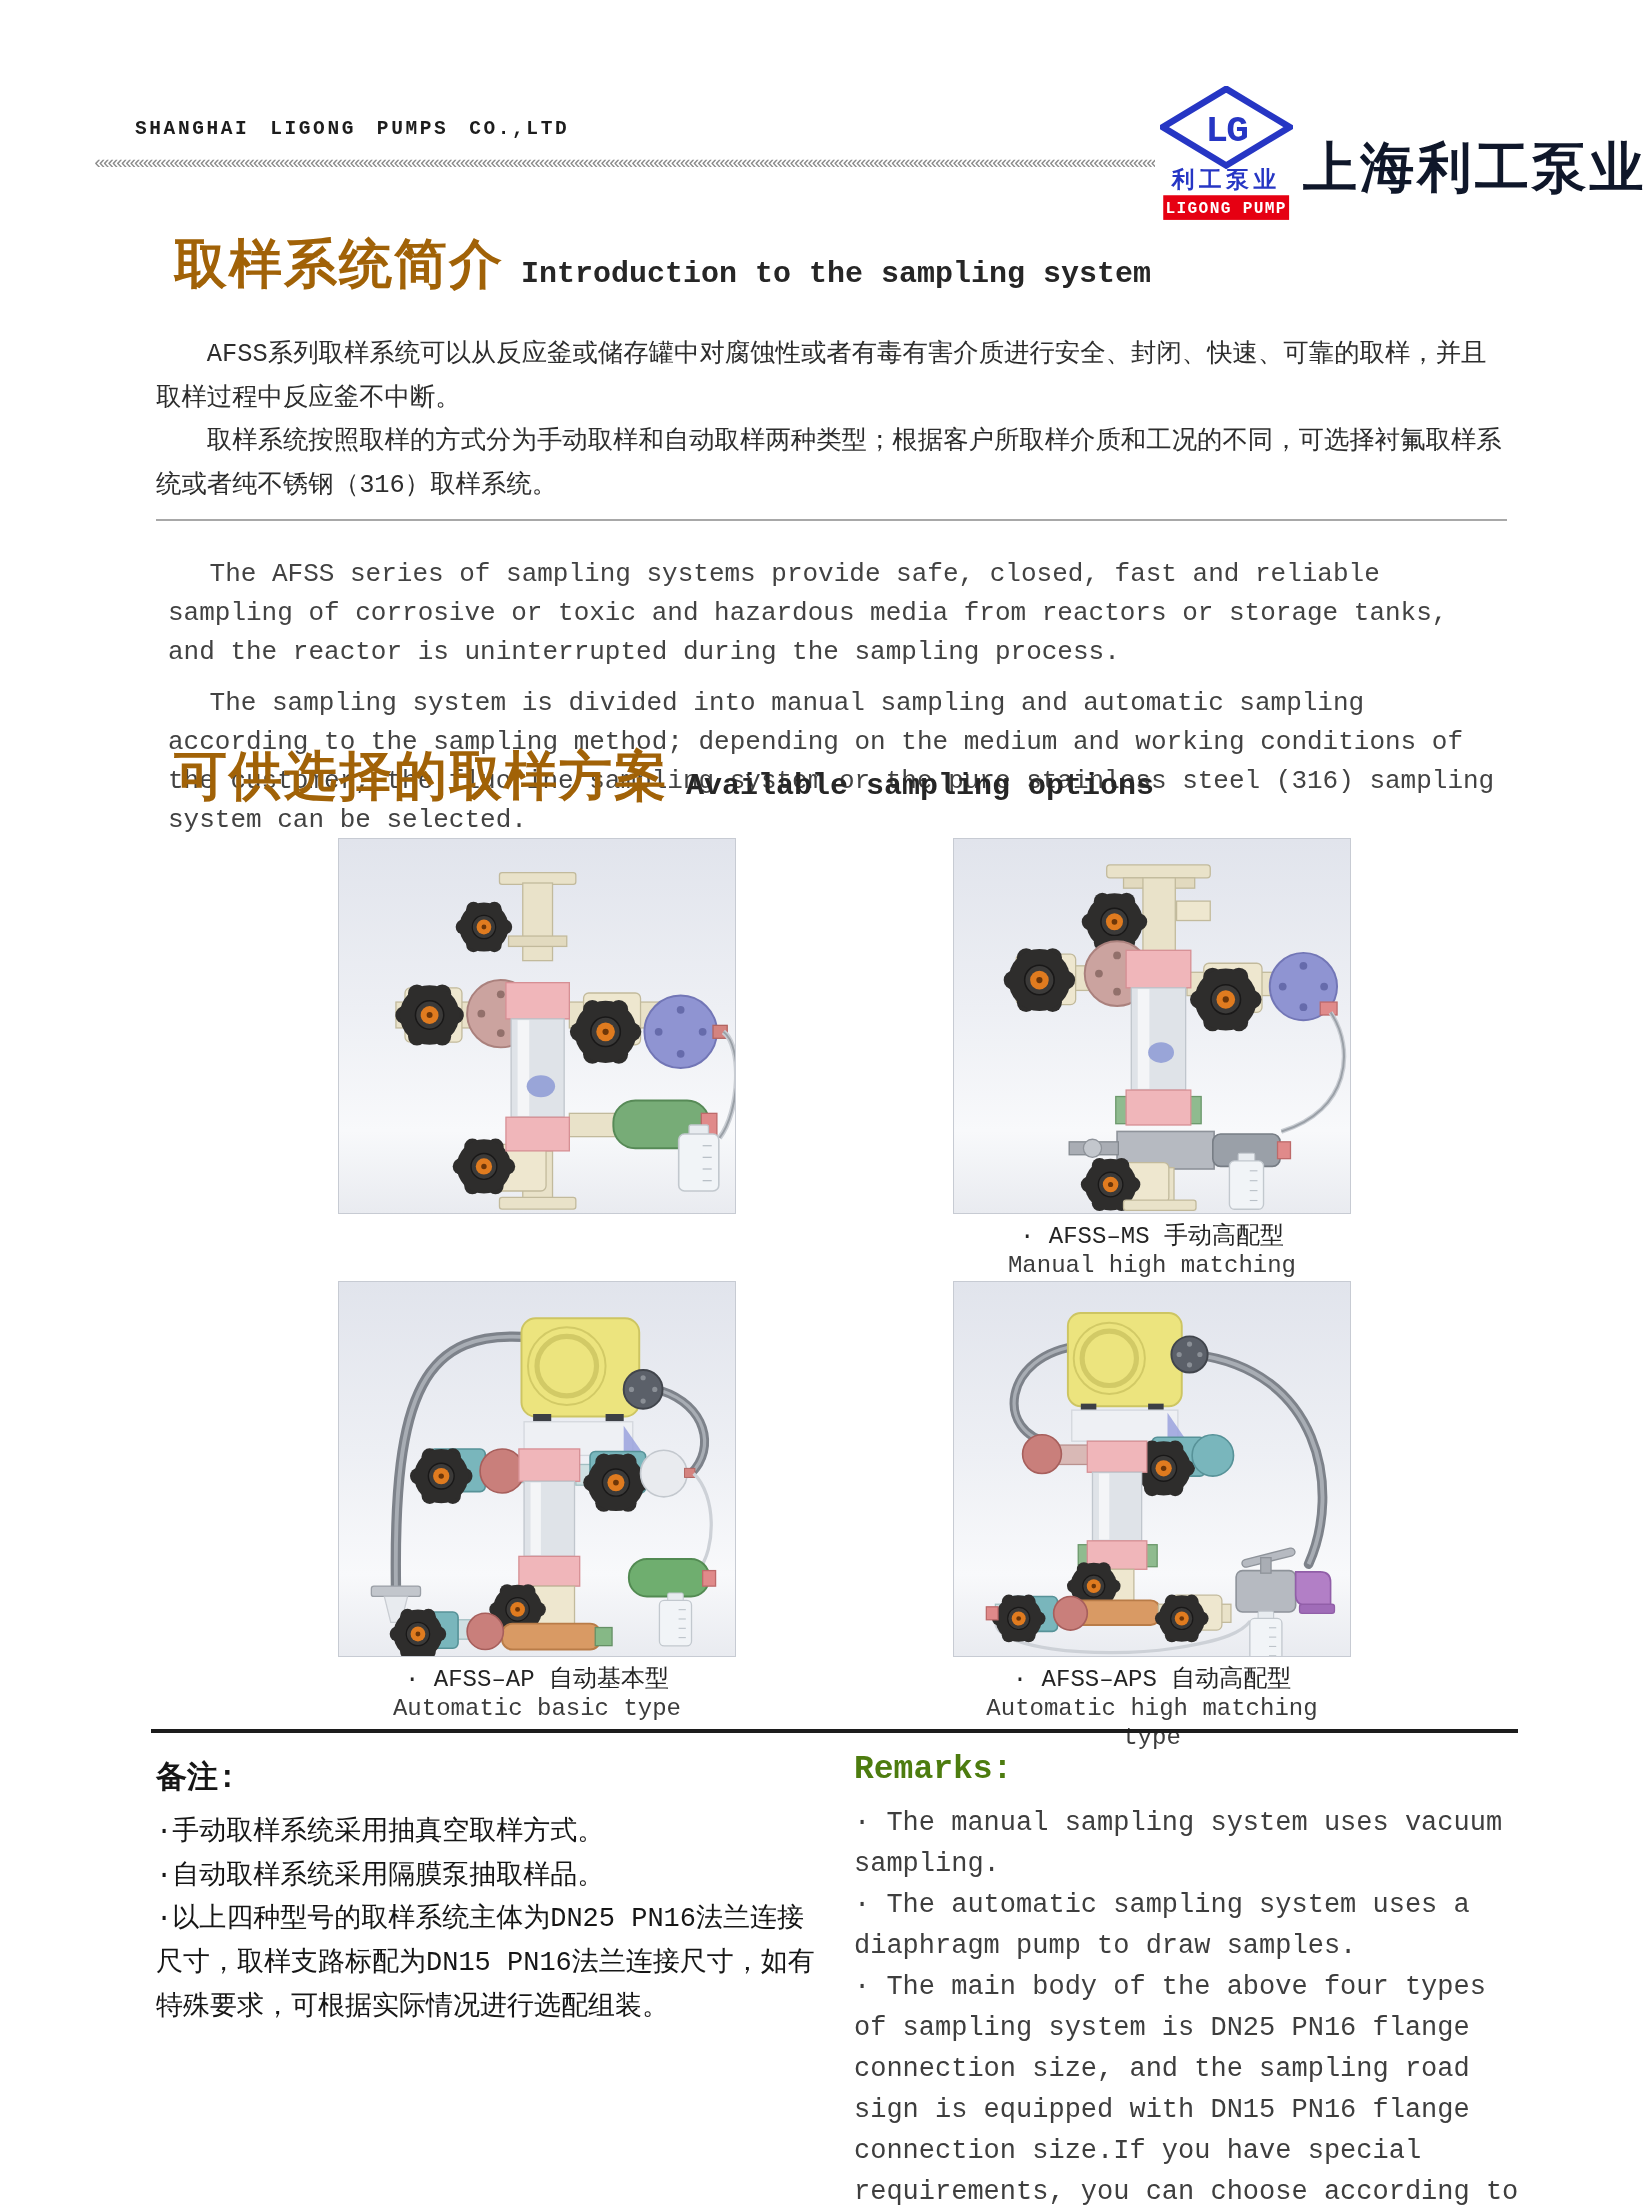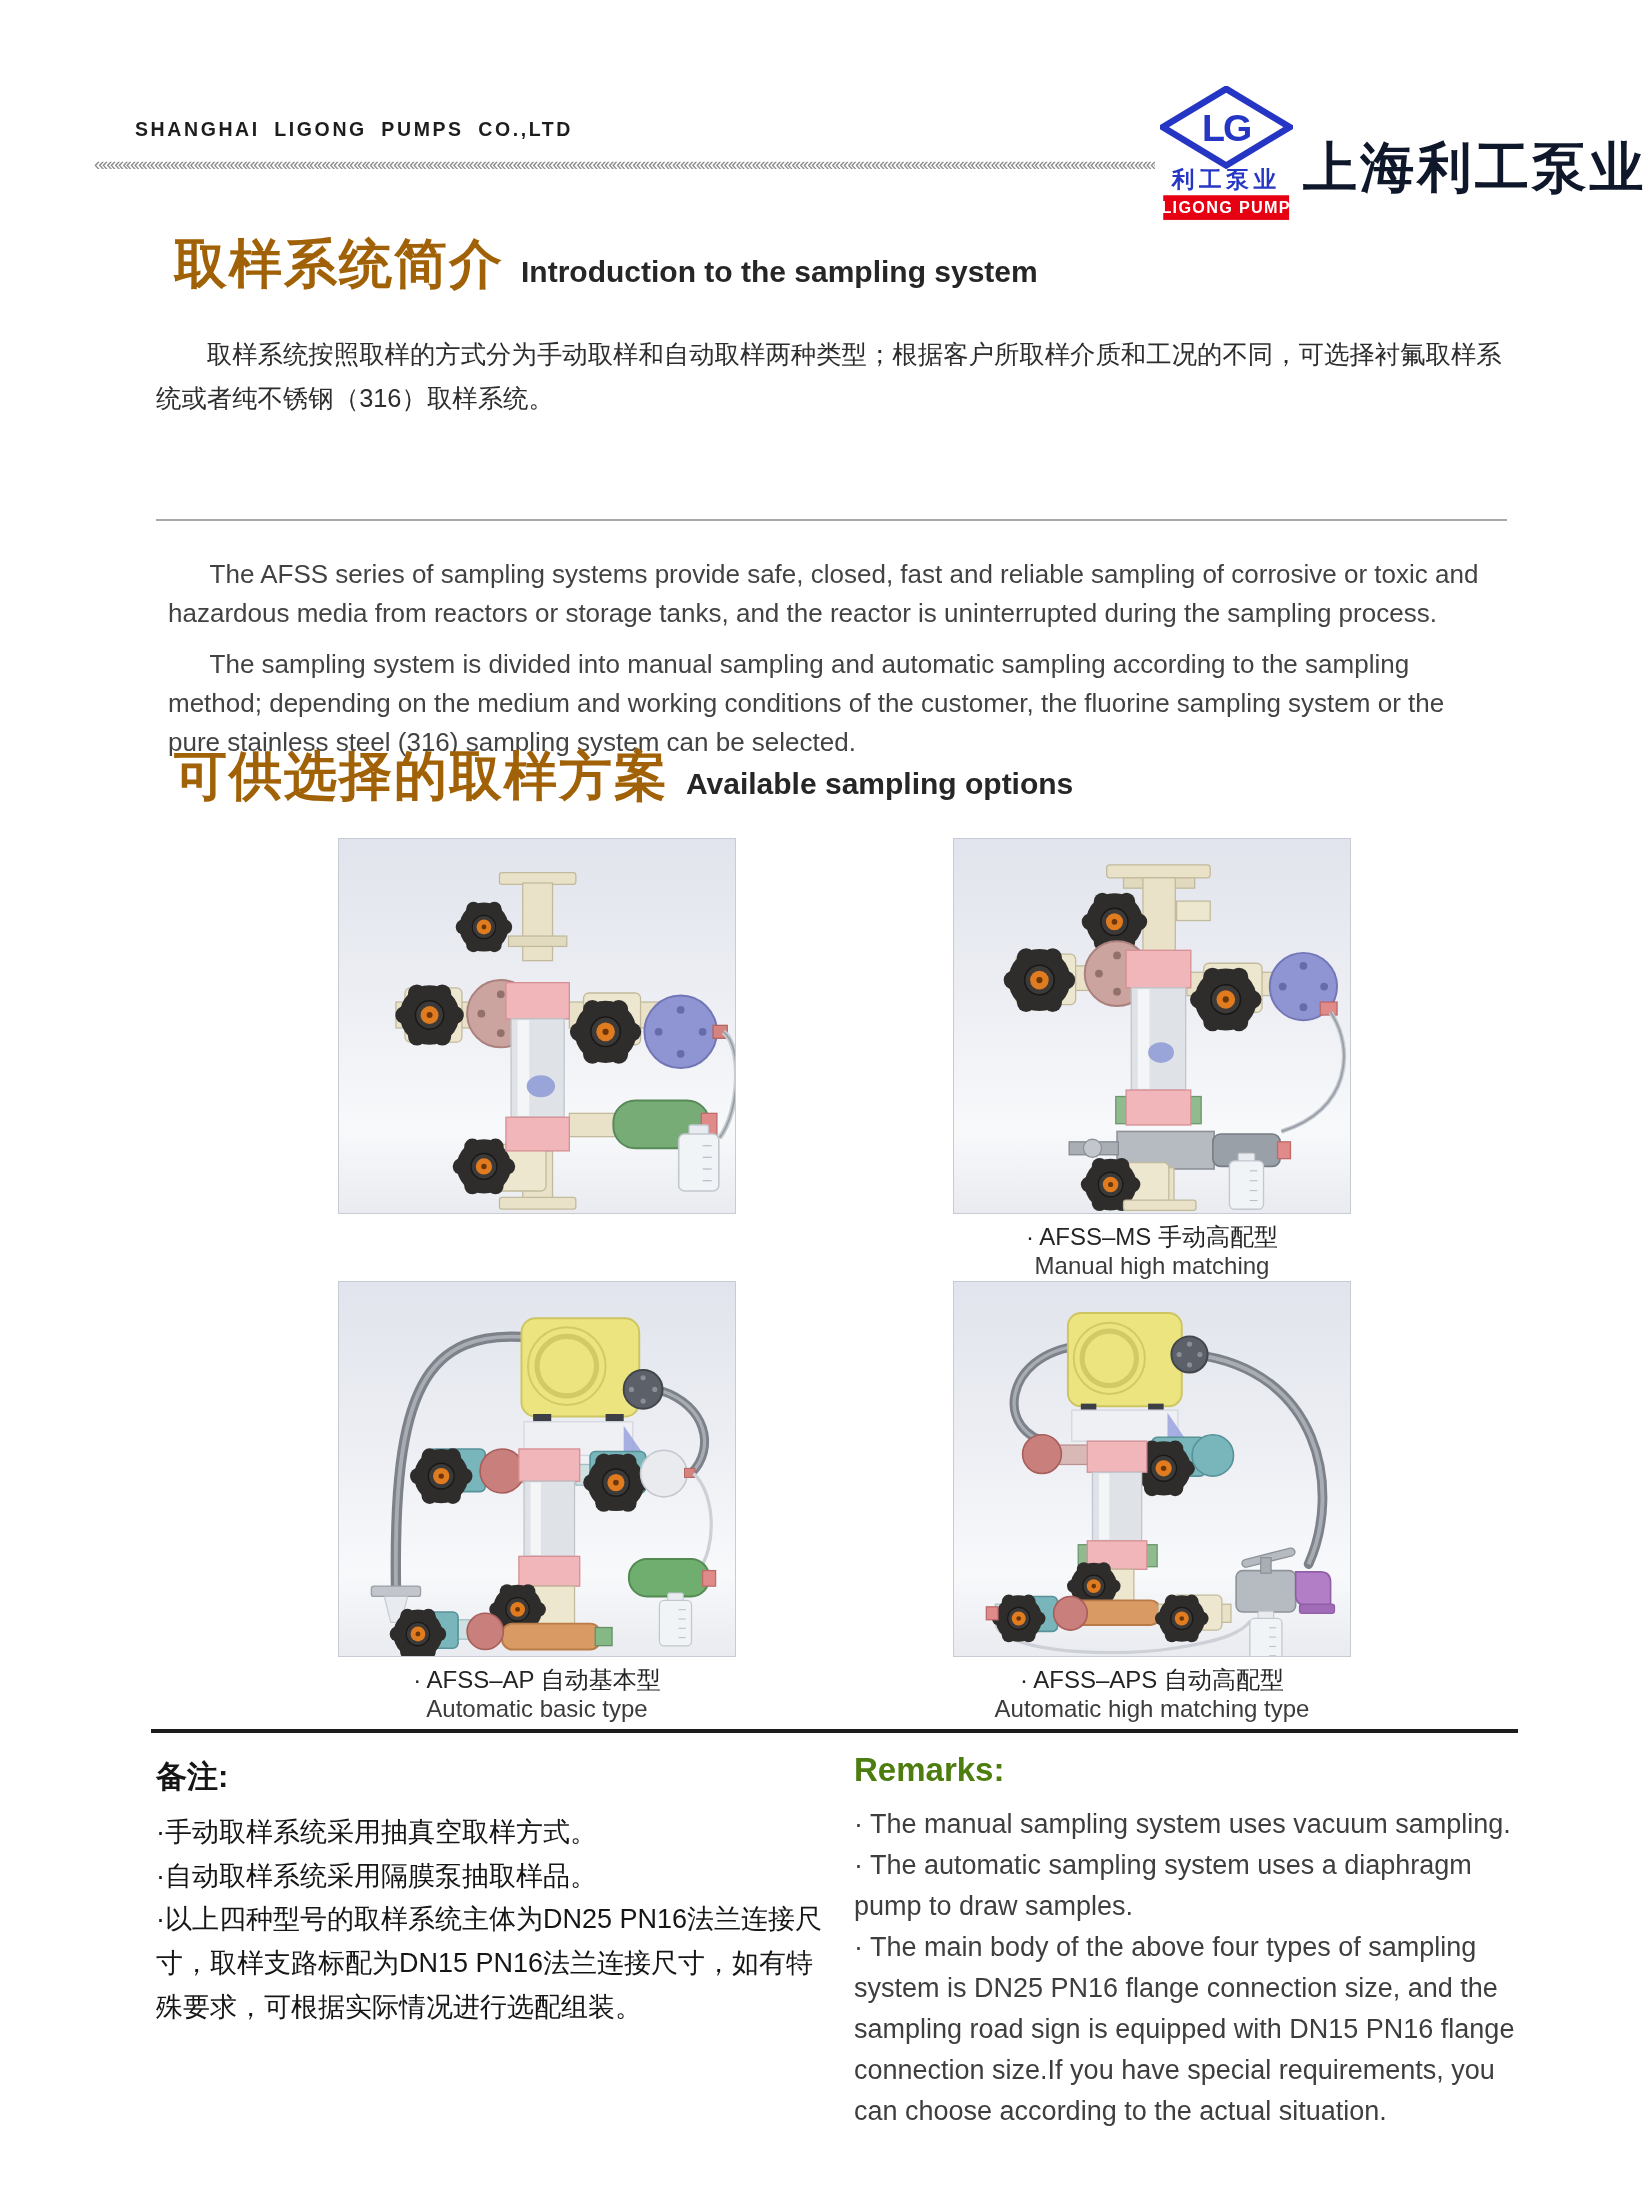--- a/index.html
+++ b/index.html
@@ -1,17 +1,17 @@
 <!DOCTYPE html>
 <html style="font-size:10.4px"><head>
 <meta charset="utf-8">
 <style>
   html,body{margin:0;padding:0;background:#fff;}
   .page{position:relative;width:1651px;height:2205px;background:#ffffff;overflow:hidden;
-        font-family:Liberation Sans, sans-serif;}
+        font-family:Liberation Mono, monospace;}
   .abs{position:absolute;}
 
   
   .company{left:135px;top:118px;font-size:19.5px;font-weight:600;letter-spacing:2.6px;
            word-spacing:6.5px;color:#1d1d1d;}
   .chevrons{left:94px;top:152px;width:1061px;height:23.4px;overflow:hidden;white-space:nowrap;
             color:#8c8c8c;font-size:19px;letter-spacing:-2.6px;line-height:23.4px;}
   .logo-svg{left:1160px;top:86px;}
   .brand-cn{left:1303px;top:132px;font-size:54px;font-weight:700;letter-spacing:3.3px;color:#0f172a;}
 
@@ -93,20 +93,21 @@
     <text x="102" y="196" text-anchor="middle" font-size="25" font-weight="bold" letter-spacing="2" fill="#ffffff">LIGONG PUMP</text>
   </svg>
   <div class="abs brand-cn">上海利工泵业</div>
 
   <div class="abs sec-title" style="left:174px;top:229px;">
     <span class="cn">取样系统简介</span>
     <span class="en">Introduction to the sampling system</span>
   </div>
 
   <div class="abs cn-paras">
+    <p>AFSS系列取样系统可以从反应釜或储存罐中对腐蚀性或者有毒有害介质进行安全、封闭、快速、可靠的取样，并且取样过程中反应釜不中断。</p>
     <p>取样系统按照取样的方式分为手动取样和自动取样两种类型；根据客户所取样介质和工况的不同，可选择衬氟取样系统或者纯不锈钢（316）取样系统。</p>
   </div>
 
   <div class="abs hr-thin"></div>
 
   <div class="abs en-paras">
     <p>The AFSS series of sampling systems provide safe, closed, fast and reliable sampling of corrosive or toxic and hazardous media from reactors or storage tanks, and the reactor is uninterrupted during the sampling process.</p>
     <p>The sampling system is divided into manual sampling and automatic sampling according to the sampling method; depending on the medium and working conditions of the customer, the fluorine sampling system or the pure stainless steel (316) sampling system can be selected.</p>
   </div>
 

